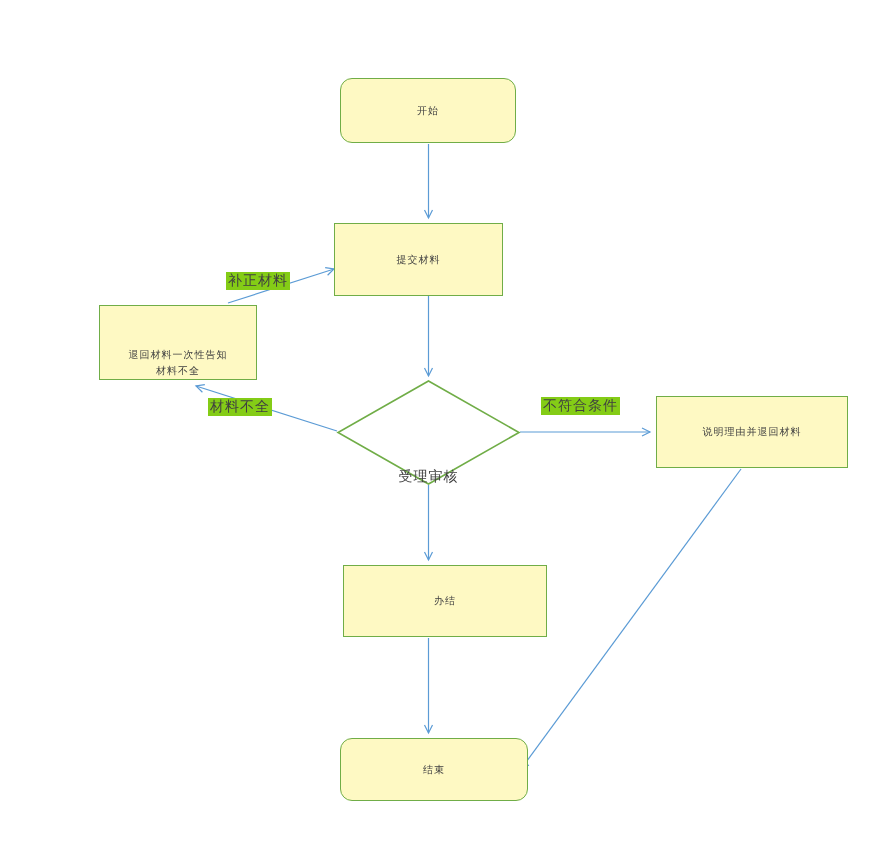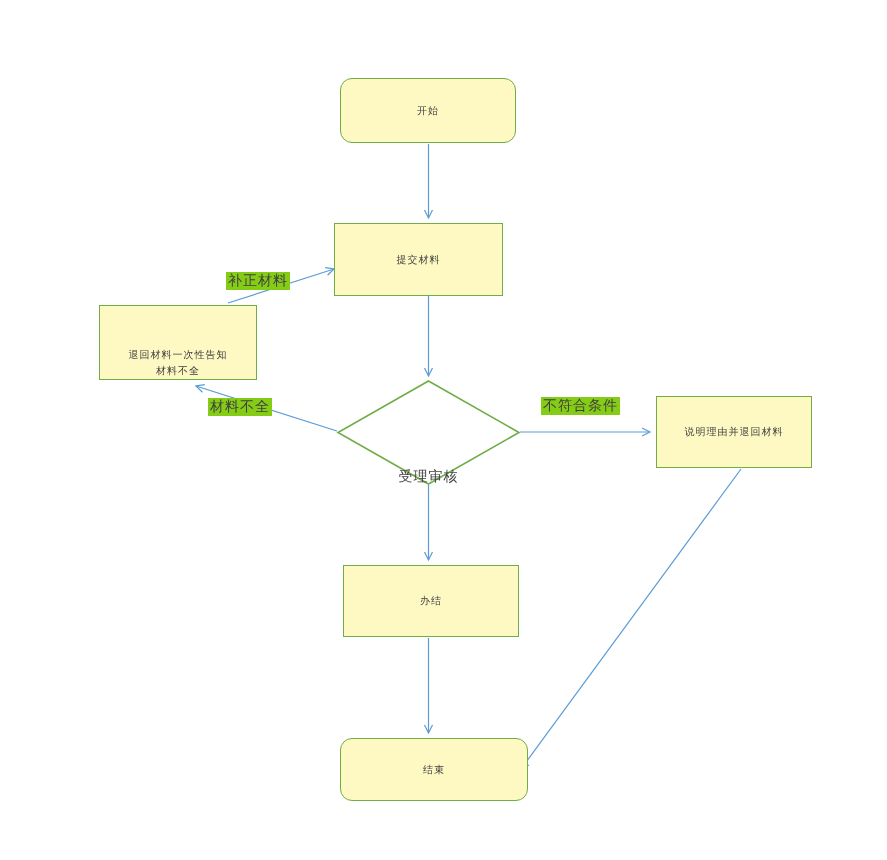--- a/index.html
+++ b/index.html
@@ -100,25 +100,25 @@
     <span>提交材料</span>
   </div>
 
   <div class="node" style="left:99px; top:305px; width:158px; height:75px;justify-content:flex-end;">
     <span>退回材料一次性告知</span>
     <span>材料不全</span>
   </div>
 
   <div class="review-label" style="left:348px; top:424px; width:161px;">受理审核</div>
 
-  <div class="node" style="left:656px; top:396px; width:156px; height:72px;">
+  <div class="node" style="left:656px; top:396px; width:192px; height:72px;">
     <span>说明理由并退回材料</span>
   </div>
 
-  <div class="node" style="left:343px; top:565px; width:176px; height:72px;">
+  <div class="node" style="left:343px; top:565px; width:204px; height:72px;">
     <span>办结</span>
   </div>
 
   <div class="node rounded" style="left:340px; top:738px; width:188px; height:63px;">
     <span>结束</span>
   </div>
 
   <div class="edge-label" style="left:226px; top:272px;">补正材料</div>
 
   <div class="edge-label" style="left:200px; top:398px;margin-left:8px;">材料不全</div>

